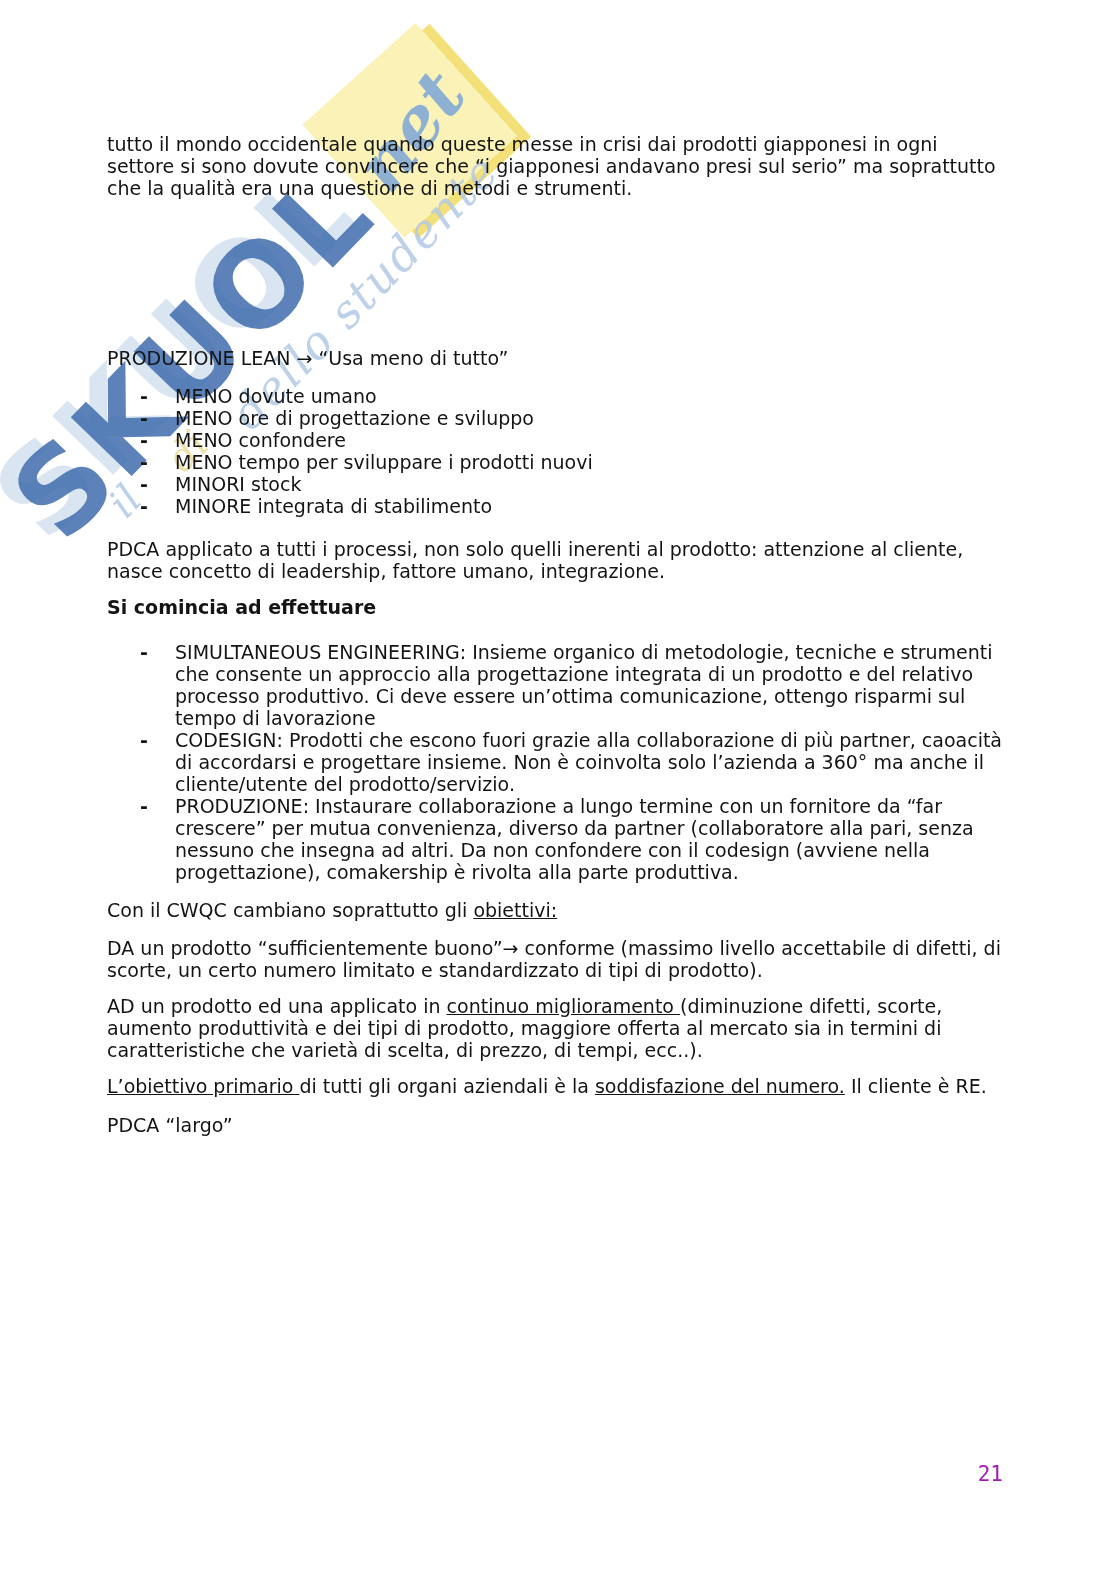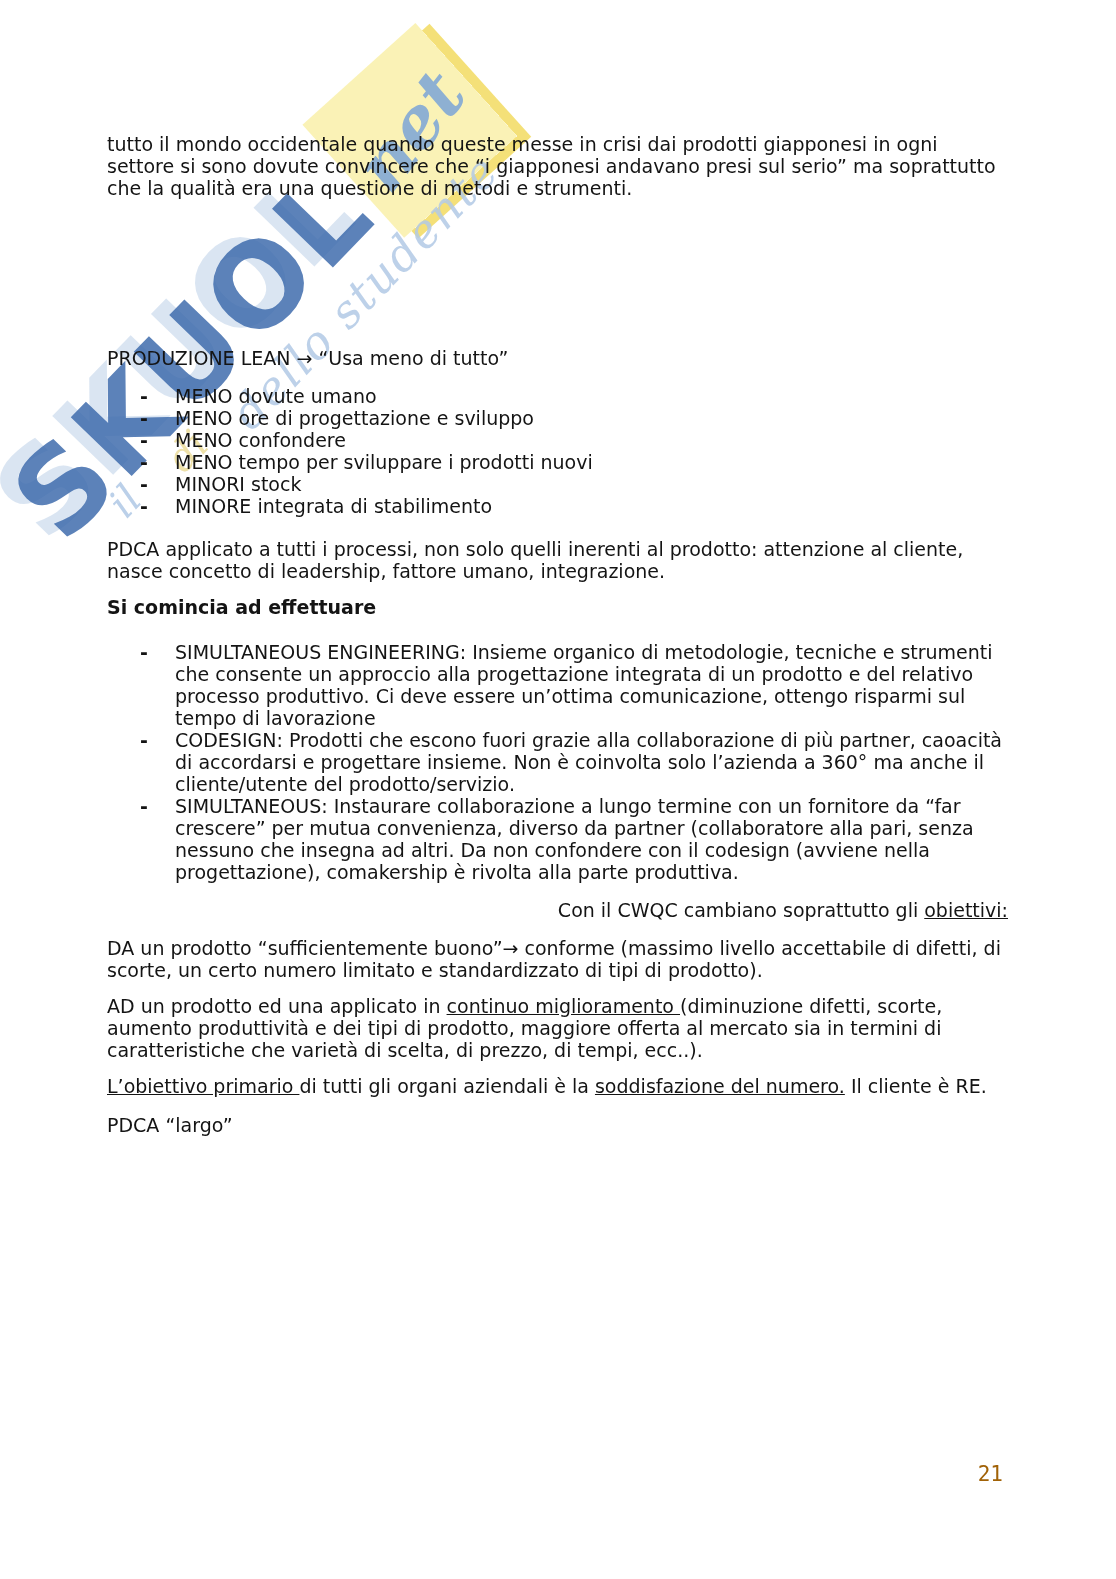--- a/index.html
+++ b/index.html
@@ -89,21 +89,21 @@
     width: 901px;
     z-index: 1;
     font-size: 19px;
     line-height: 22px;
   }
   .content p { margin: 0; }
   .p-intro   { margin-bottom: 148px !important; }
   .p-head1   { margin-bottom: 16px !important; }
   .p-std     { margin-bottom: 14px !important; }
   .p-lead    { margin-bottom: 23px !important; font-weight: bold; }
-  .p-cwqc    { margin-bottom: 16px !important; text-align: right; }
+  .p-cwqc    { margin-bottom: 16px !important; }
   .p-obj     { margin-bottom: 17px !important; }
   b, .bold { font-weight: normal; }
   .u { text-decoration: underline; }
 
   ul.doc-list {
     list-style: none;
     margin: 0 0 21px 0;
     padding: 0;
   }
   ul.defs { margin-bottom: 16px; }
@@ -117,21 +117,21 @@
     font-weight: bold;
   }
 
   .page-number {
     position: absolute;
     top: 1462px;
     right: 113px;
     z-index: 1;
     font-family: "DejaVu Sans Mono", "Liberation Mono", monospace;
     font-size: 21px;
-    color: #a16207;
+    color: #a21caf;
   }
 </style>
 </head>
 <body>
 
 <div class="page">
 
   <div class="watermark">
     <div class="wm-row">
       <span class="wm-letters">SKUOL</span>
@@ -159,21 +159,21 @@
       <li><span class="marker">-</span><span>MINORE integrata di stabilimento</span></li>
     </ul>
 
     <p class="p-std">PDCA applicato a tutti i processi, non solo quelli inerenti al prodotto: attenzione al cliente, nasce concetto di leadership, fattore umano, integrazione.</p>
 
     <p class="p-lead">Si comincia ad effettuare</p>
 
     <ul class="doc-list defs">
       <li><span class="marker">-</span><span><b>SIMULTANEOUS ENGINEERING</b><span>: Insieme organico di metodologie, tecniche e strumenti che consente un approccio alla progettazione integrata di un prodotto e del relativo processo produttivo. Ci deve essere un’ottima comunicazione, ottengo risparmi sul tempo di lavorazione</span></span></li>
       <li><span class="marker">-</span><span><b>CODESIGN:</b><span> Prodotti che escono fuori grazie alla collaborazione di più partner, caoacità di accordarsi e progettare insieme. Non è coinvolta solo l’azienda a 360° ma anche il cliente/utente del prodotto/servizio.</span></span></li>
-      <li><span class="marker">-</span><span><b>SIMULTANEOUS</b><span>: Instaurare collaborazione a lungo termine con un fornitore da “far crescere” per mutua convenienza, diverso da partner (collaboratore alla pari, senza nessuno che insegna ad altri. Da non confondere con il codesign (avviene nella progettazione), comakership è rivolta alla parte produttiva.</span></span></li>
+      <li><span class="marker">-</span><span><b>PRODUZIONE</b><span>: Instaurare collaborazione a lungo termine con un fornitore da “far crescere” per mutua convenienza, diverso da partner (collaboratore alla pari, senza nessuno che insegna ad altri. Da non confondere con il codesign (avviene nella progettazione), comakership è rivolta alla parte produttiva.</span></span></li>
     </ul>
 
     <p class="p-cwqc"><span>Con il CWQC cambiano soprattutto gli </span><span class="u">obiettivi:</span></p>
 
     <p class="p-std">DA un prodotto “sufficientemente buono”→ conforme (massimo livello accettabile di difetti, di scorte, un certo numero limitato e standardizzato di tipi di prodotto).</p>
 
     <p class="p-std"><span>AD un prodotto ed una applicato in </span><span class="u">continuo miglioramento </span><span>(diminuzione difetti, scorte, aumento produttività e dei tipi di prodotto, maggiore offerta al mercato sia in termini di caratteristiche che varietà di scelta, di prezzo, di tempi, ecc..).</span></p>
 
     <p class="p-obj"><span class="u">L’obiettivo primario </span><span>di tutti gli organi aziendali è la </span><span class="u">soddisfazione del numero.</span><span> Il cliente è RE.</span></p>
 

